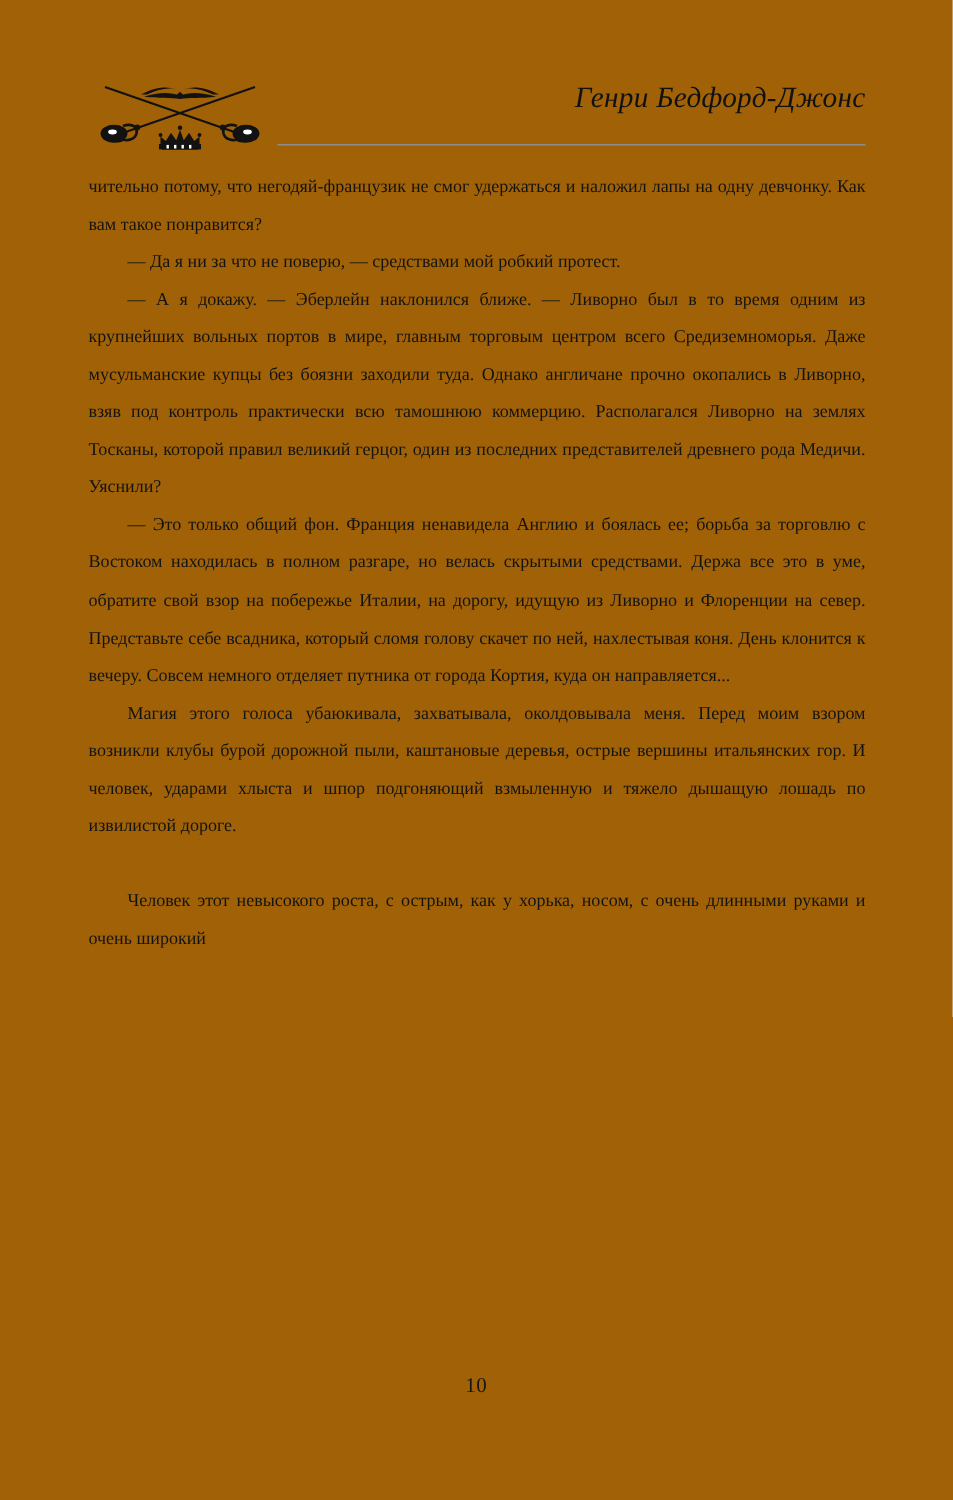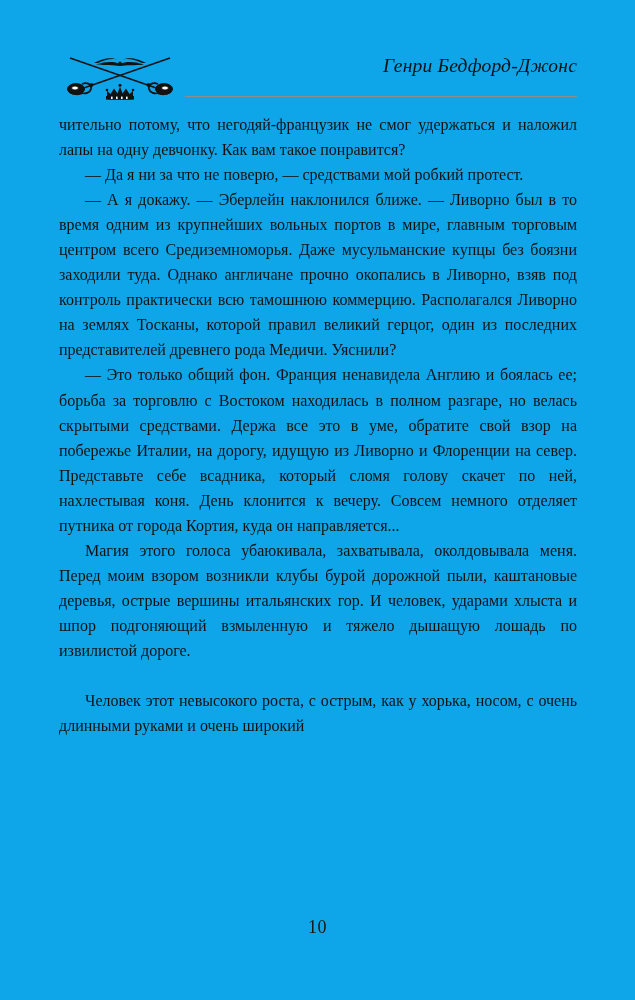--- a/index.html
+++ b/index.html
@@ -16,21 +16,21 @@
     color: #131313;
     overflow: hidden;
   }
 
   .page {
     position: absolute;
     left: 0;
     top: 0;
     width: 635px;
     height: 1000px;
-    background: #0ea5e9;
+    background: #a16207;
   }
 
   
   .running-header {
     position: absolute;
     left: 58px;
     top: 52px;
     width: 519px;
     height: 52px;
   }
@@ -68,21 +68,21 @@
     height: 1px;
     background: #8d8d8d;
   }
 
   
   .body-text {
     position: absolute;
     left: 59px;
     top: 112px;
     width: 518px;
-    font-size: 16px;
+    font-size: 12px;
     line-height: 25.05px;
     text-align: justify;
     text-justify: inter-word;
     -webkit-hyphens: none;
     hyphens: none;
     word-spacing: 0px;
   }
 
   .body-text p {
     margin: 0;
@@ -100,21 +100,21 @@
     margin-top: 25px;
   }
 
   
   .folio {
     position: absolute;
     left: 0;
     top: 917px;
     width: 635px;
     text-align: center;
-    font-size: 18px;
+    font-size: 14px;
     color: #161616;
     letter-spacing: 0.4px;
   }
 </style>
 </head>
 <body>
 
 <div class="page">
 
   <div class="running-header">

